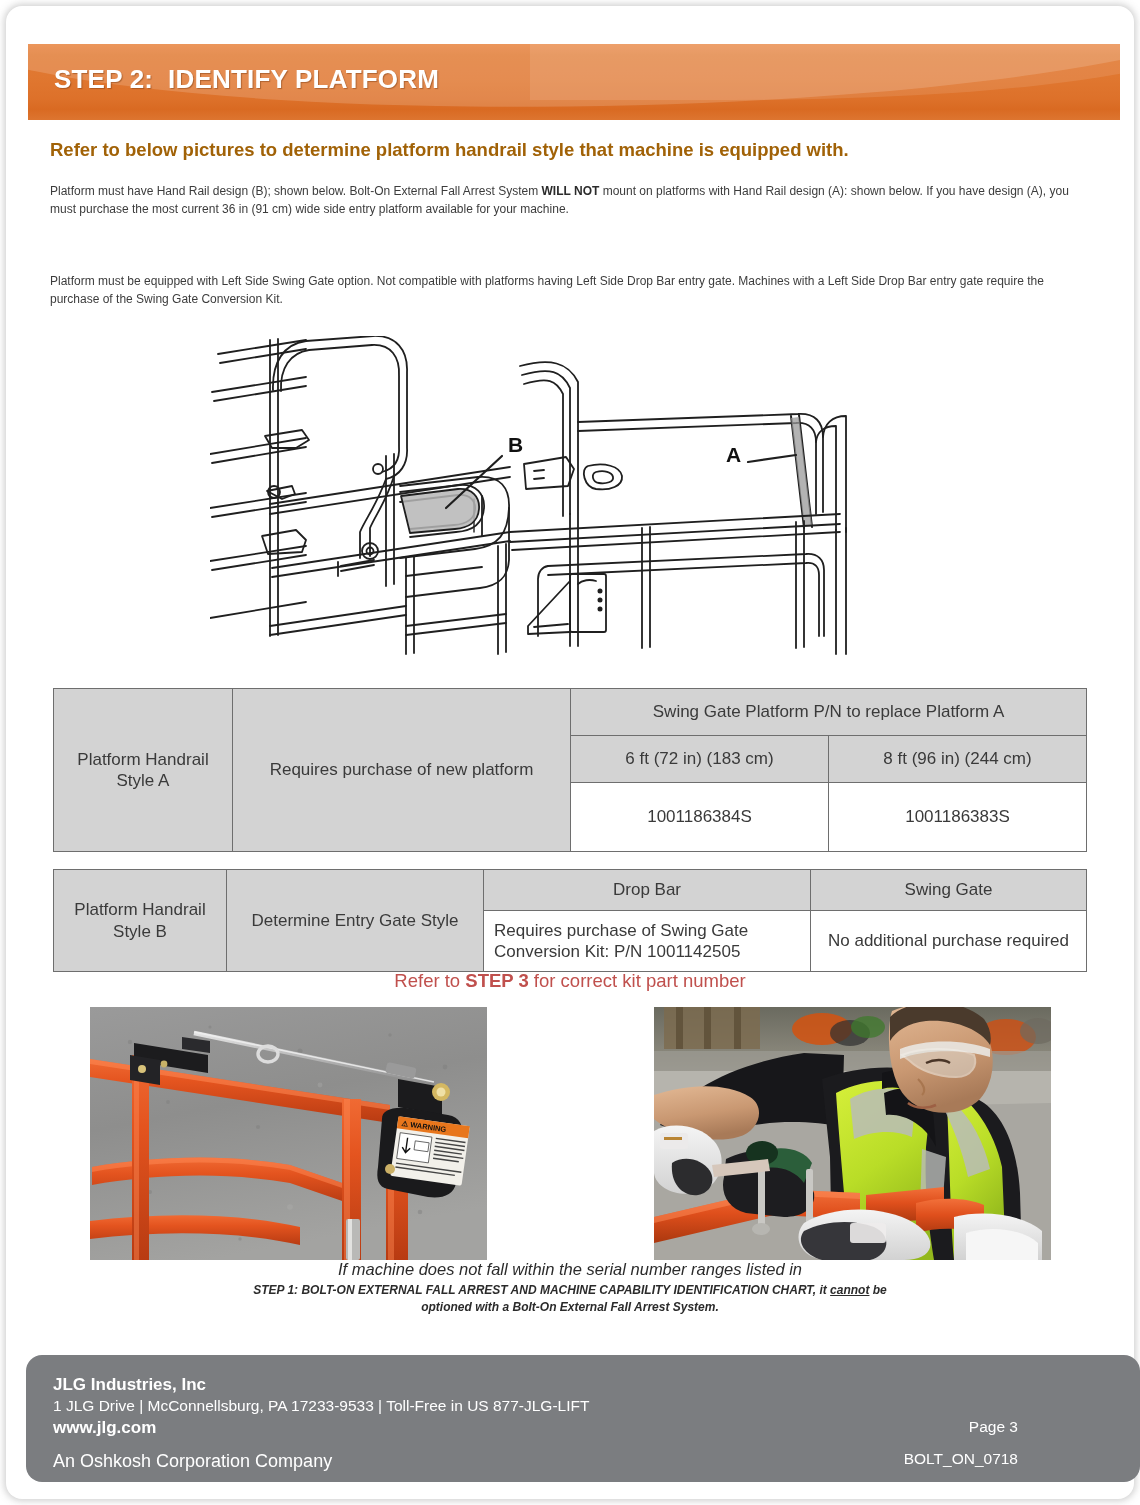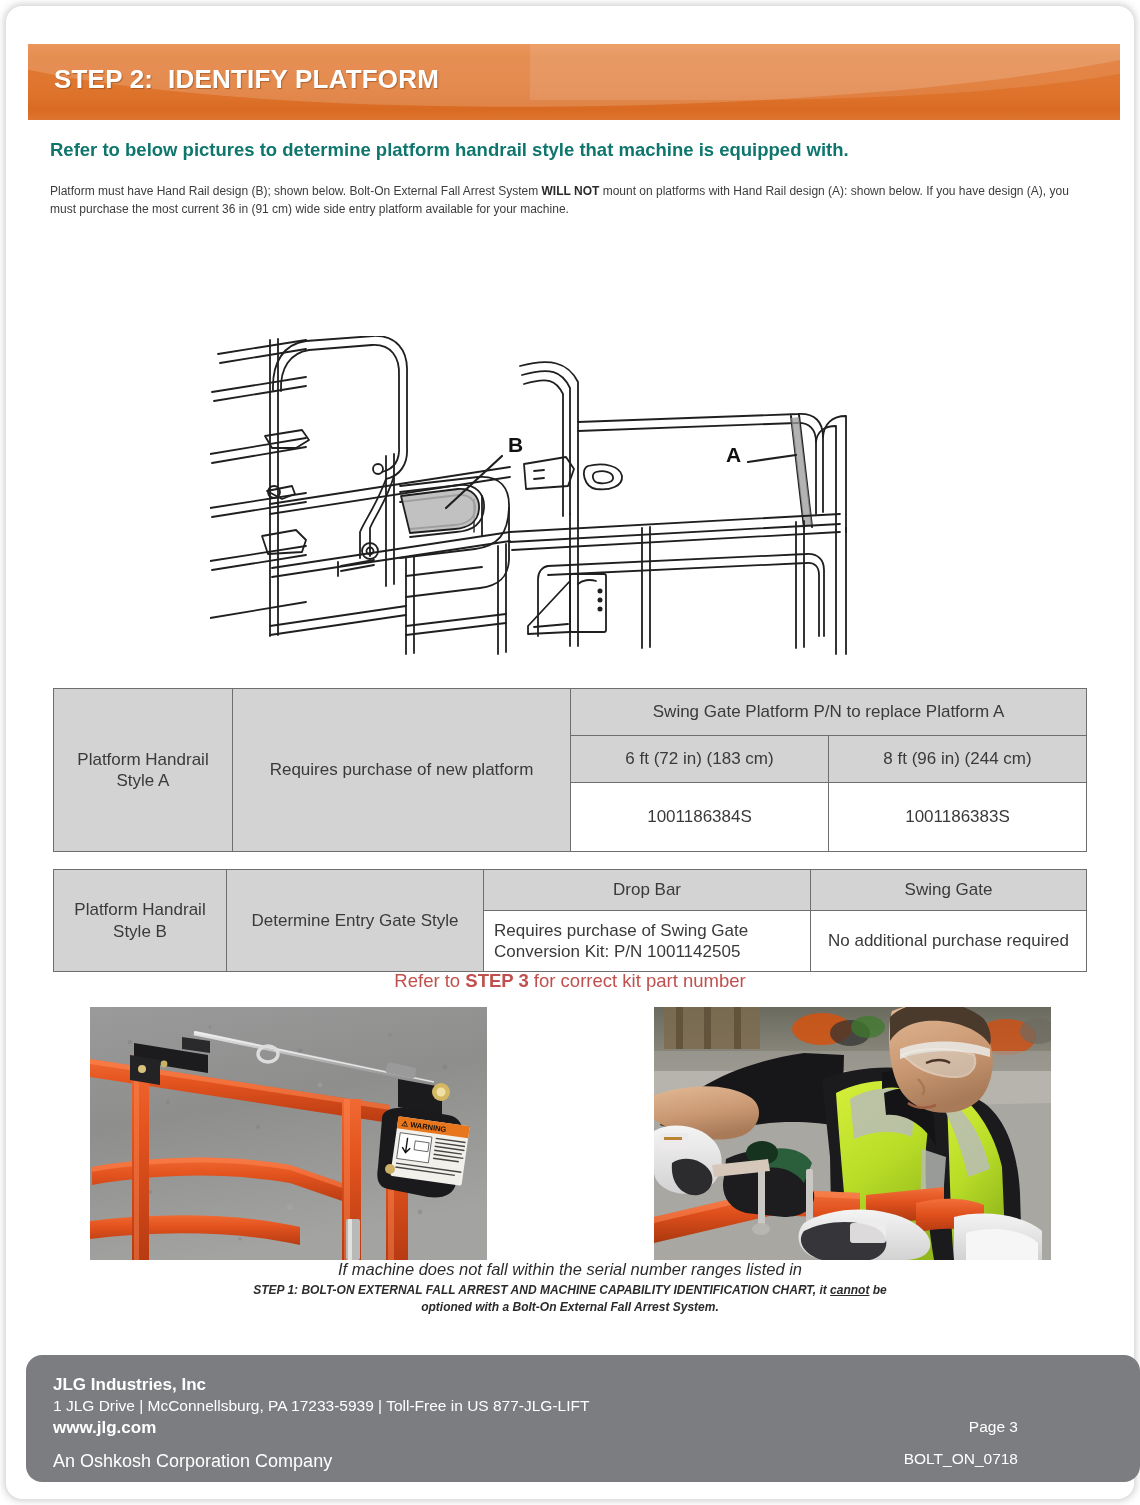--- a/index.html
+++ b/index.html
@@ -82,21 +82,21 @@
     text-shadow: 1px 1px 1px rgba(110,50,10,0.45);
     white-space: pre;
   }
 
   
   .lead {
     position: absolute;
     left: 50px;
     top: 138px;
     width: 1020px;
-    color: #0f766e;
+    color: #a16207;
     font-size: 18.5px;
     font-weight: bold;
     line-height: 1.25;
   }
   .para {
     position: absolute;
     left: 50px;
     width: 1022px;
     color: #3c3c3c;
     font-size: 12px;
@@ -219,20 +219,21 @@
   <div class="banner">
     <div class="banner-sheen"></div>
     <div class="banner-sheen2"></div>
     <div class="banner-title">STEP 2:  IDENTIFY PLATFORM</div>
   </div>
 
   <div class="lead">Refer to below pictures to determine platform handrail style that machine is equipped with.</div>
 
   <div class="para para1"><span>Platform must have Hand Rail design (B); shown below. Bolt-On External Fall Arrest System </span><b>WILL NOT</b><span> mount on platforms with Hand Rail design (A): shown below. If you have design (A), you must purchase the most current 36 in (91 cm) wide side entry platform available for your machine.</span></div>
 
+  <div class="para para2">Platform must be equipped with Left Side Swing Gate option. Not compatible with platforms having Left Side Drop Bar entry gate. Machines with a Left Side Drop Bar entry gate require the purchase of the Swing Gate Conversion Kit.</div>
 
   <div class="drawings">
     <svg width="720" height="330" viewBox="0 0 720 330" xmlns="http://www.w3.org/2000/svg">
       <g fill="none" stroke="#1f1f1f" stroke-width="1.8" stroke-linecap="round" stroke-linejoin="round">
 
         <g>
 
           <path d="M8 18 L96 4"></path>
           <path d="M10 27 L96 13"></path>
           <path d="M2 56 L96 41"></path>
@@ -628,20 +629,20 @@
   </div>
 
   <div class="caption">
     <div>If machine does not fall within the serial number ranges listed in</div>
     <div class="l2"><span>STEP 1: BOLT-ON EXTERNAL FALL ARREST AND MACHINE CAPABILITY IDENTIFICATION CHART, it </span><u>cannot</u><span> be</span></div>
     <div class="l2">optioned with a Bolt-On External Fall Arrest System.</div>
   </div>
 
   <div class="footer">
     <div class="f-name">JLG Industries, Inc</div>
-    <div class="f-addr">1 JLG Drive | McConnellsburg, PA  17233-5939 | Toll-Free in US 877-JLG-LIFT</div>
+    <div class="f-addr">1 JLG Drive | McConnellsburg, PA  17233-9533 | Toll-Free in US 877-JLG-LIFT</div>
     <div class="f-web">www.jlg.com</div>
     <div class="f-osh">An Oshkosh Corporation Company</div>
     <div class="f-page">Page 3</div>
     <div class="f-code">BOLT_ON_0718</div>
   </div>
 
 </div>
 
 </body></html>

